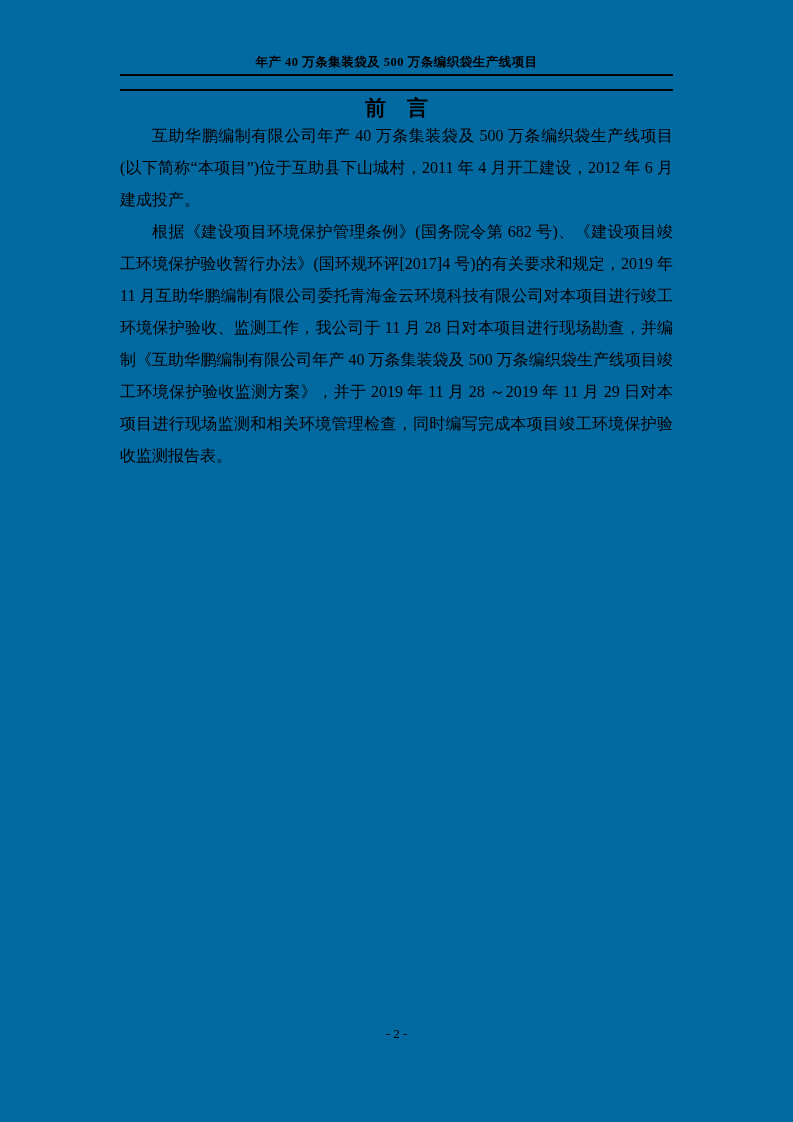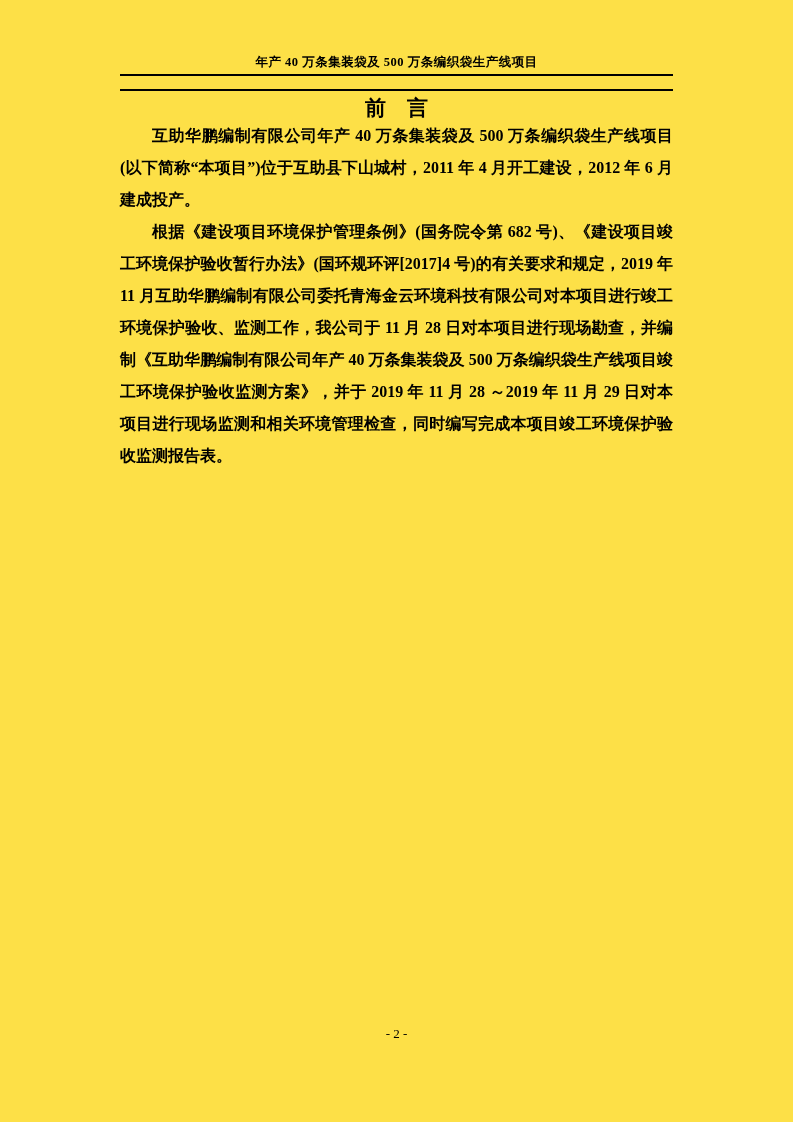--- a/index.html
+++ b/index.html
@@ -4,21 +4,21 @@
 <style>
   html, body {
     margin: 0;
     padding: 0;
     background: #ffffff;
   }
   .page {
     position: relative;
     width: 793px;
     height: 1122px;
-    background: #fde047;
+    background: #0369a1;
     font-family: "Liberation Serif", "DejaVu Serif", serif;
     color: #000000;
     overflow: hidden;
   }
   .header-title {
     position: absolute;
     top: 54px;
     left: 0;
     width: 100%;
     text-align: center;
@@ -62,21 +62,20 @@
   }
   .content p {
     margin: 0;
     padding: 0;
     font-size: 16px;
     line-height: 32px;
     text-align: justify;
     text-indent: 32px;
     word-break: break-all;
     color: #000000;
-    font-weight: bold;
   }
   .footer-pagenum {
     position: absolute;
     top: 1026px;
     left: 0;
     width: 100%;
     text-align: center;
     font-size: 13px;
     color: #000000;
   }

